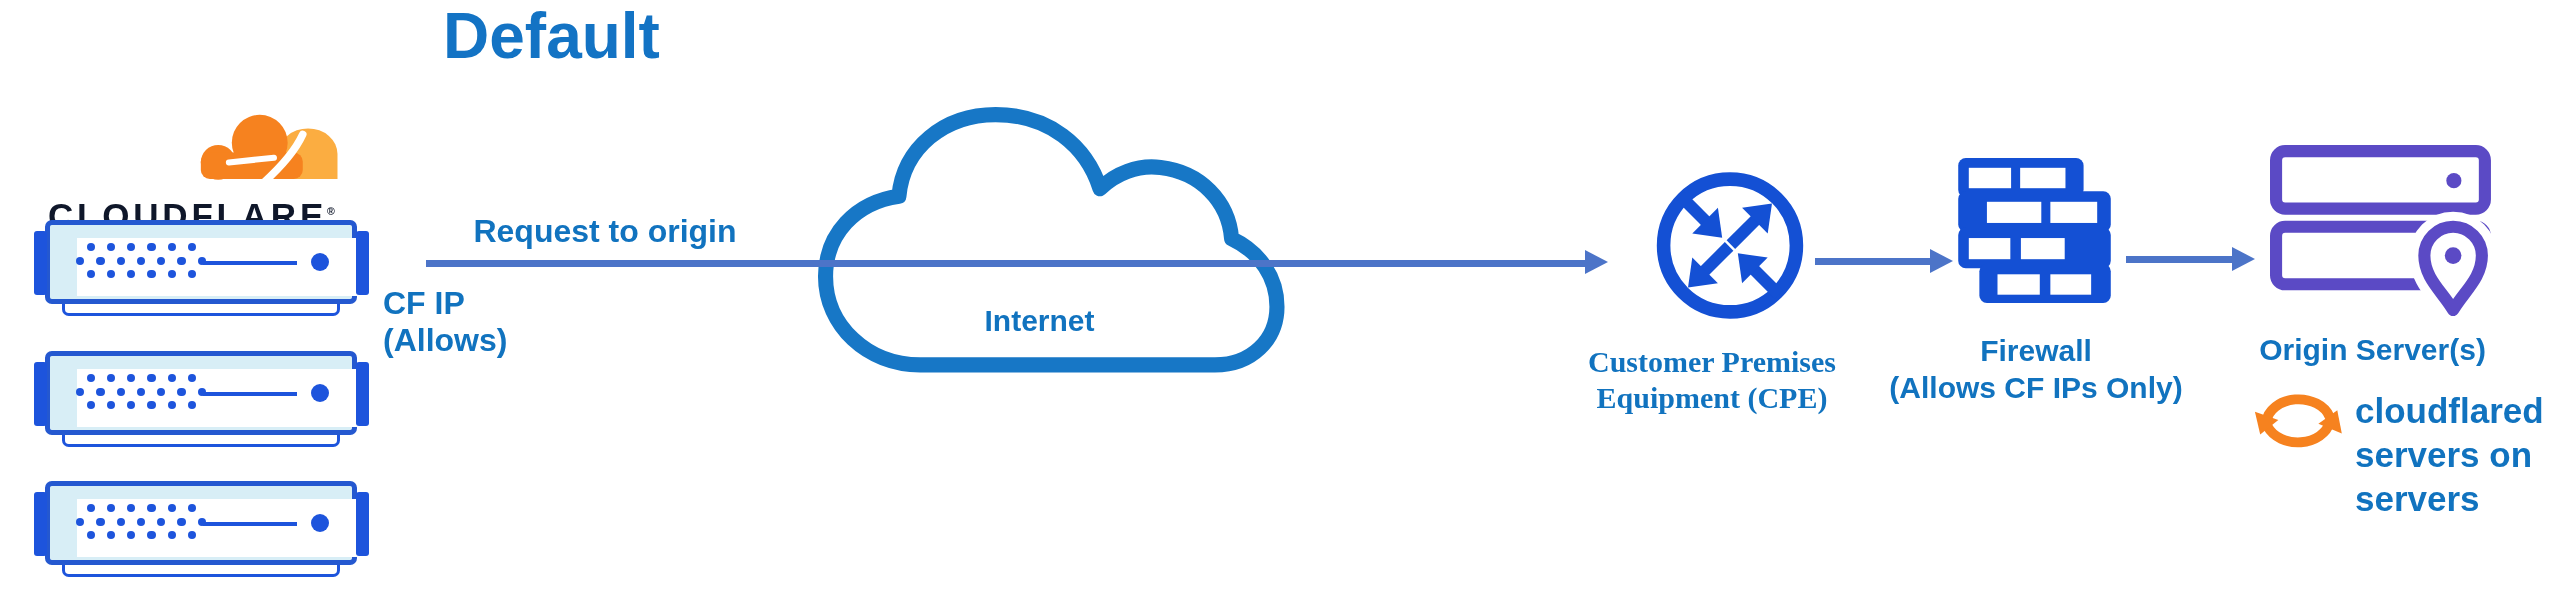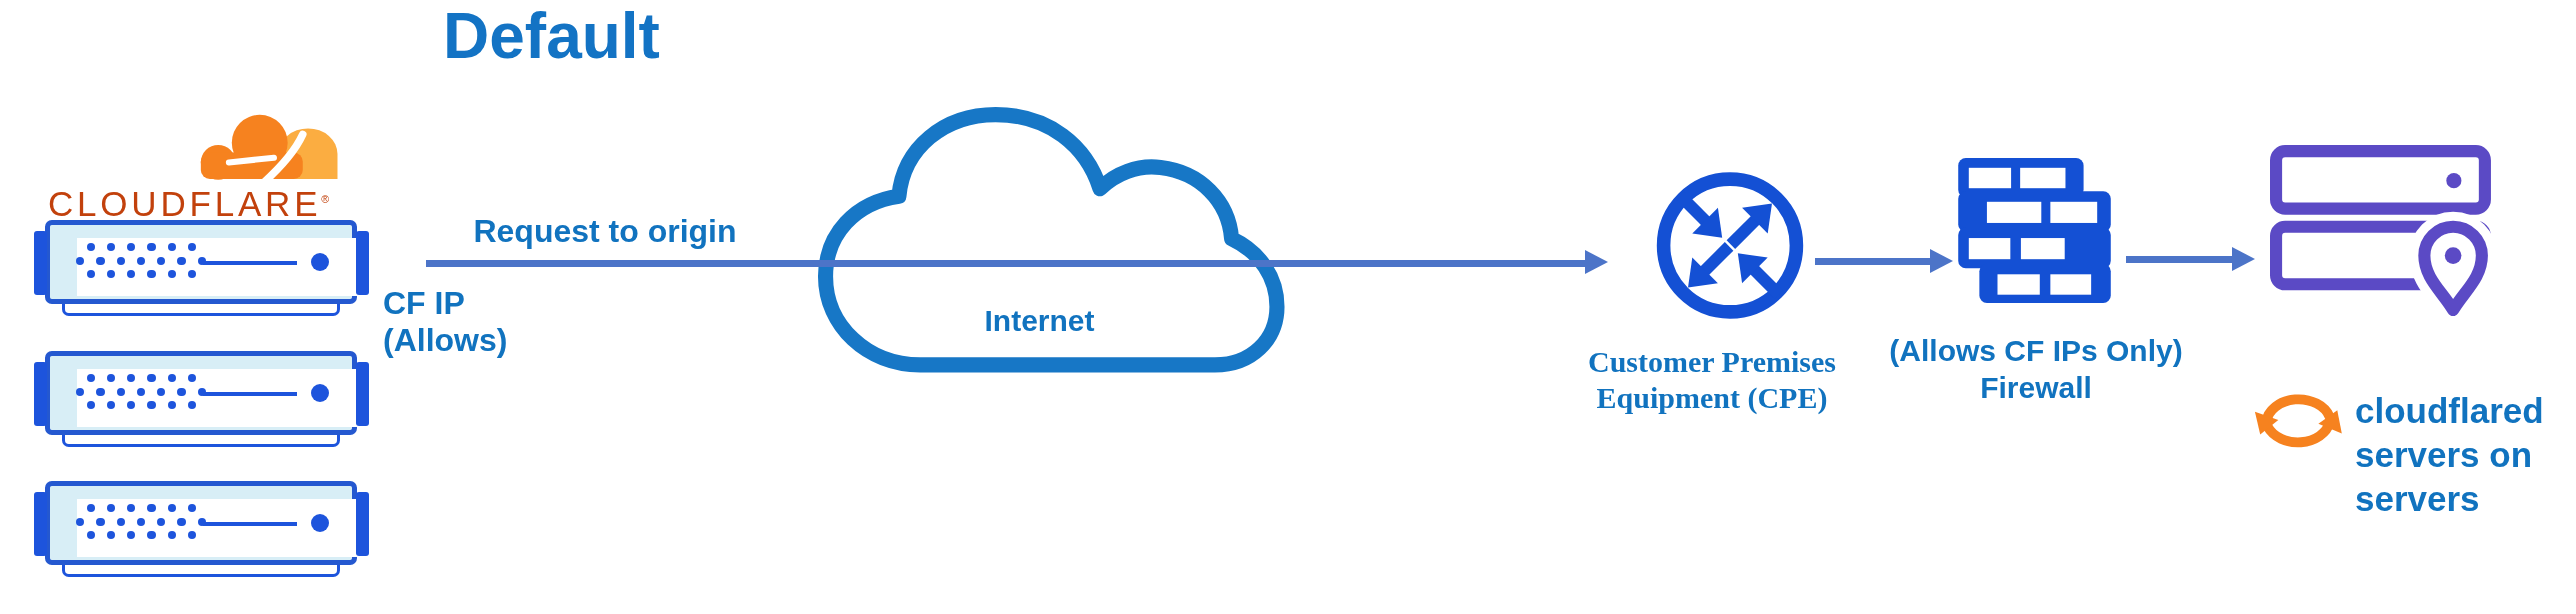--- a/index.html
+++ b/index.html
@@ -6,22 +6,22 @@
   #canvas{position:relative;width:2576px;height:614px;background:#ffffff;overflow:hidden;
           font-family:"Liberation Sans",sans-serif;}
   .lbl{position:absolute;color:#1173BF;font-weight:700;}
   .c{text-align:center;}
   .nw{white-space:nowrap;}
 
   
   .title{left:443px;top:0;font-size:64px;line-height:73px;color:#1373C4;}
 
   
-  .wordmark{position:absolute;left:48px;top:184px;font-size:35px;font-weight:400;
-            letter-spacing:3.8px;color:#c2410c;}
+  .wordmark{position:absolute;left:48px;top:196px;font-size:35px;font-weight:700;
+            letter-spacing:3.8px;color:#0f172a;}
   .wordmark sup{font-size:10.6px;letter-spacing:0;}
 
   
   .server{position:absolute;left:34px;width:334px;height:98px;}
   .ear{position:absolute;top:10.6px;width:13px;height:64px;background:#1D54DC;border-radius:3px;z-index:2;}
   .ear.right{left:322px;}
   .ear.left{left:0;}
   .tray{position:absolute;left:28px;top:79px;width:278px;height:16.6px;background:#fff;
         border:3.8px solid #1D54DC;border-radius:0 0 6.8px 6.8px;box-sizing:border-box;z-index:0;}
   .chassis{position:absolute;left:11.4px;top:0;width:312px;height:84px;box-sizing:border-box;
@@ -244,37 +244,38 @@
       <rect x="82" y="13" width="60" height="27"></rect>
       <rect x="38" y="58" width="72" height="28"></rect>
       <rect x="122" y="58" width="62" height="28"></rect>
       <rect x="14" y="106" width="55" height="28"></rect>
       <rect x="83" y="106" width="58" height="28"></rect>
       <rect x="52" y="154" width="56" height="27"></rect>
       <rect x="122" y="154" width="54" height="27"></rect>
     </g>
   </svg>
   <div class="lbl fw-lbl c nw">
+    <div>Firewall</div>
     <div>(Allows CF IPs Only)</div>
-    <div>Firewall</div>
   </div>
 
   <div class="aline" style="left:2126px;top:256px;width:106px;"></div>
   <div class="ahead" style="left:2232px;top:247px;"></div>
 
   <svg style="left:2270px;top:145px;" width="227" height="178" viewBox="0 0 300 235">
     <g fill="#ffffff" stroke="#5B4AC5" stroke-width="16">
       <rect x="8" y="8" width="276" height="76" rx="12"></rect>
       <rect x="8" y="108" width="276" height="76" rx="12"></rect>
     </g>
     <circle cx="243" cy="47" r="10" fill="#5B4AC5"></circle>
     <path d="M 242 218 C 228 194 204 176 204 146 A 38 38 0 1 1 280 146 C 280 176 256 194 242 218 Z" fill="#ffffff" stroke="#ffffff" stroke-width="40" stroke-linejoin="round"></path>
     <path d="M 242 218 C 228 194 204 176 204 146 A 38 38 0 1 1 280 146 C 280 176 256 194 242 218 Z" fill="#ffffff" stroke="#5B4AC5" stroke-width="16" stroke-linejoin="round"></path>
     <circle cx="242" cy="146" r="11" fill="#5B4AC5"></circle>
   </svg>
+  <div class="lbl origin-lbl c">Origin Server(s)</div>
 
   <svg style="left:2254px;top:383px;" width="91" height="68" viewBox="0 0 120 90">
     <g stroke="#F6821F" stroke-width="13" fill="none" stroke-linecap="round">
       <path d="M 16 52 A 43 33 0 0 1 100 45"></path>
       <path d="M 18 58 A 43 33 0 0 0 100 52"></path>
     </g>
     <polygon points="8,68 1,38 32,49" fill="#F6821F"></polygon>
     <polygon points="110,36 116,67 85,54" fill="#F6821F"></polygon>
   </svg>
   <div class="lbl cfd-lbl">

